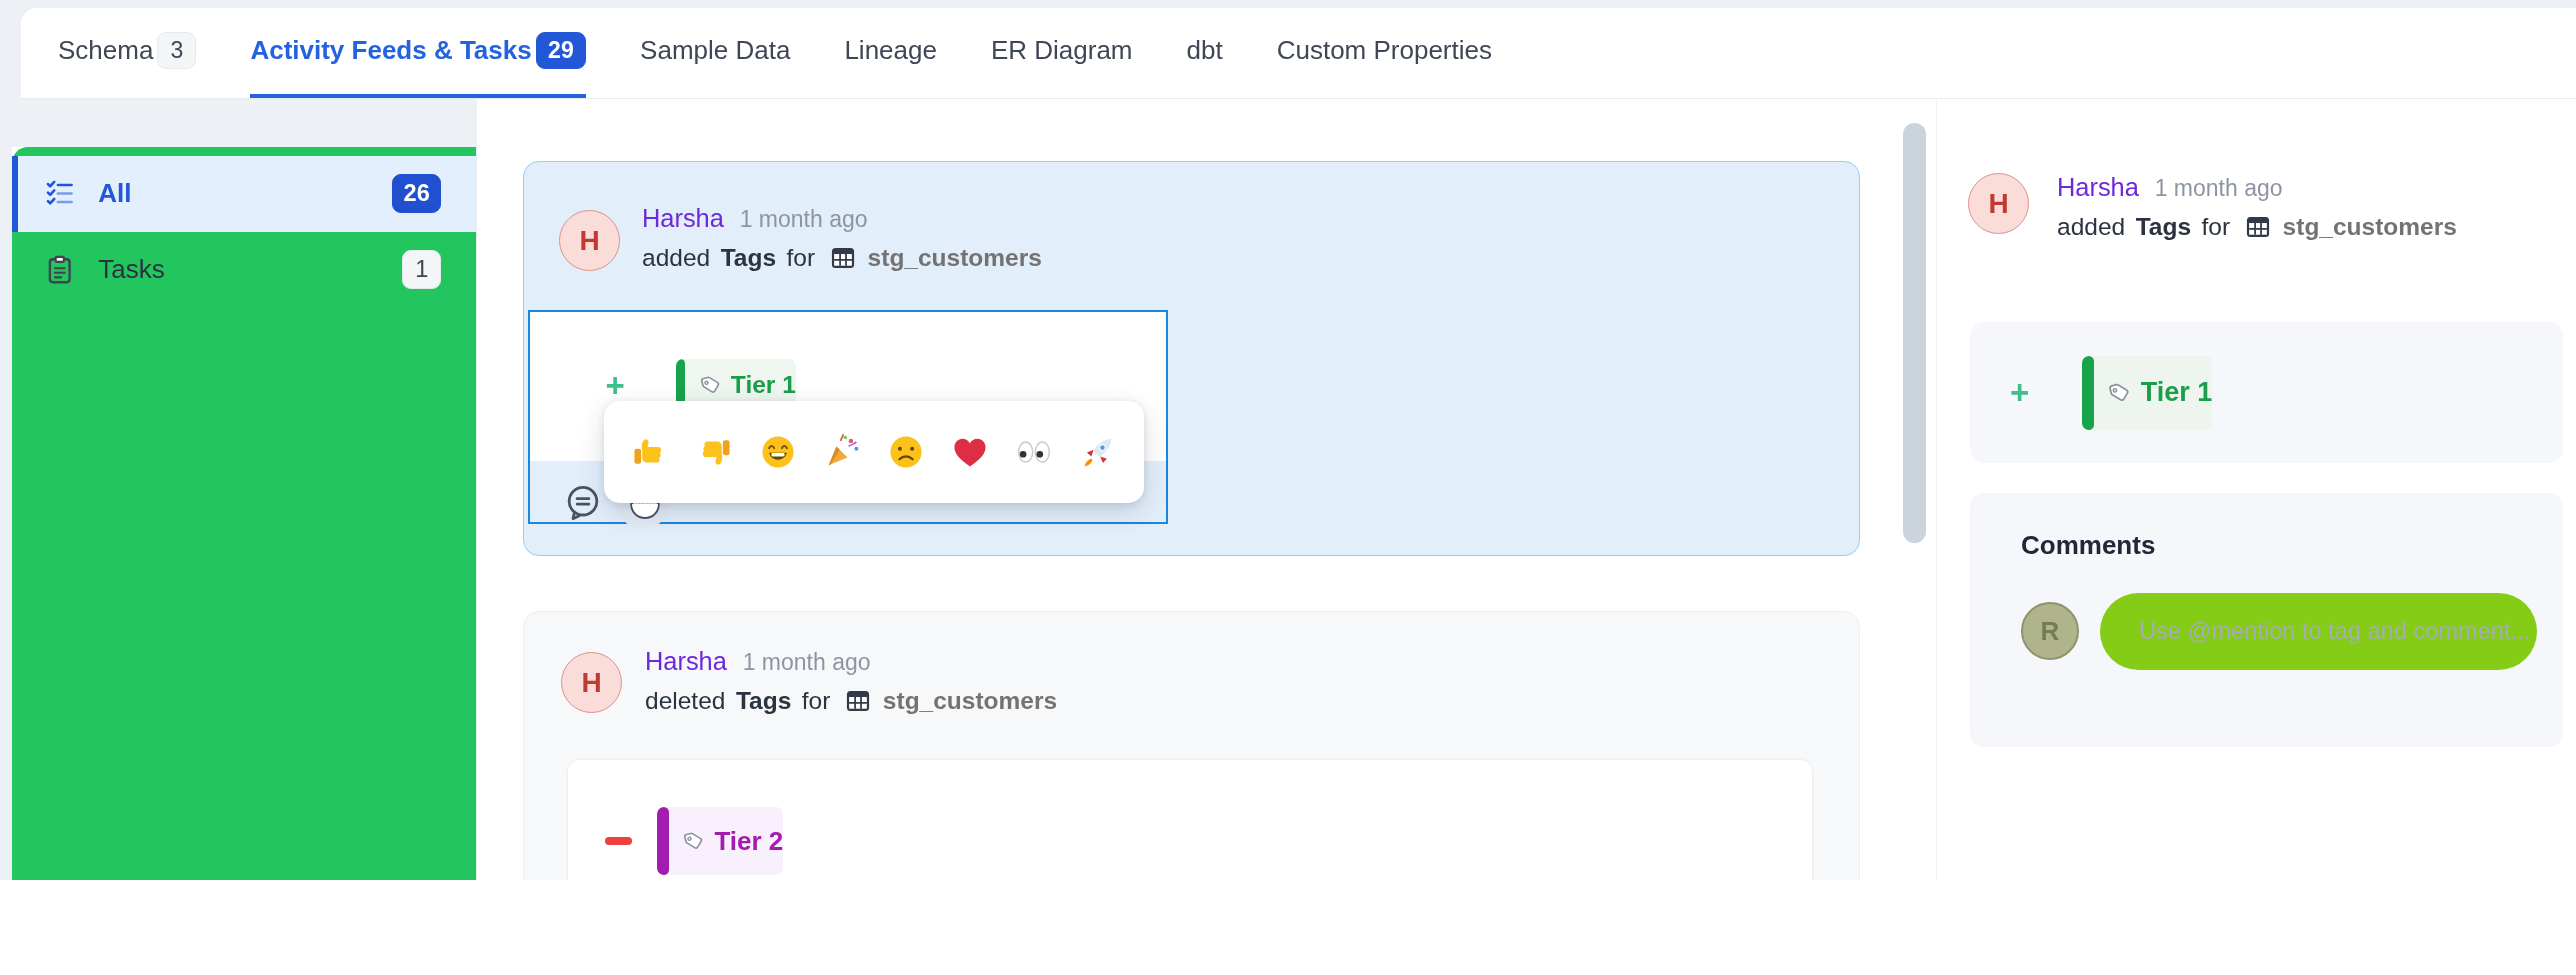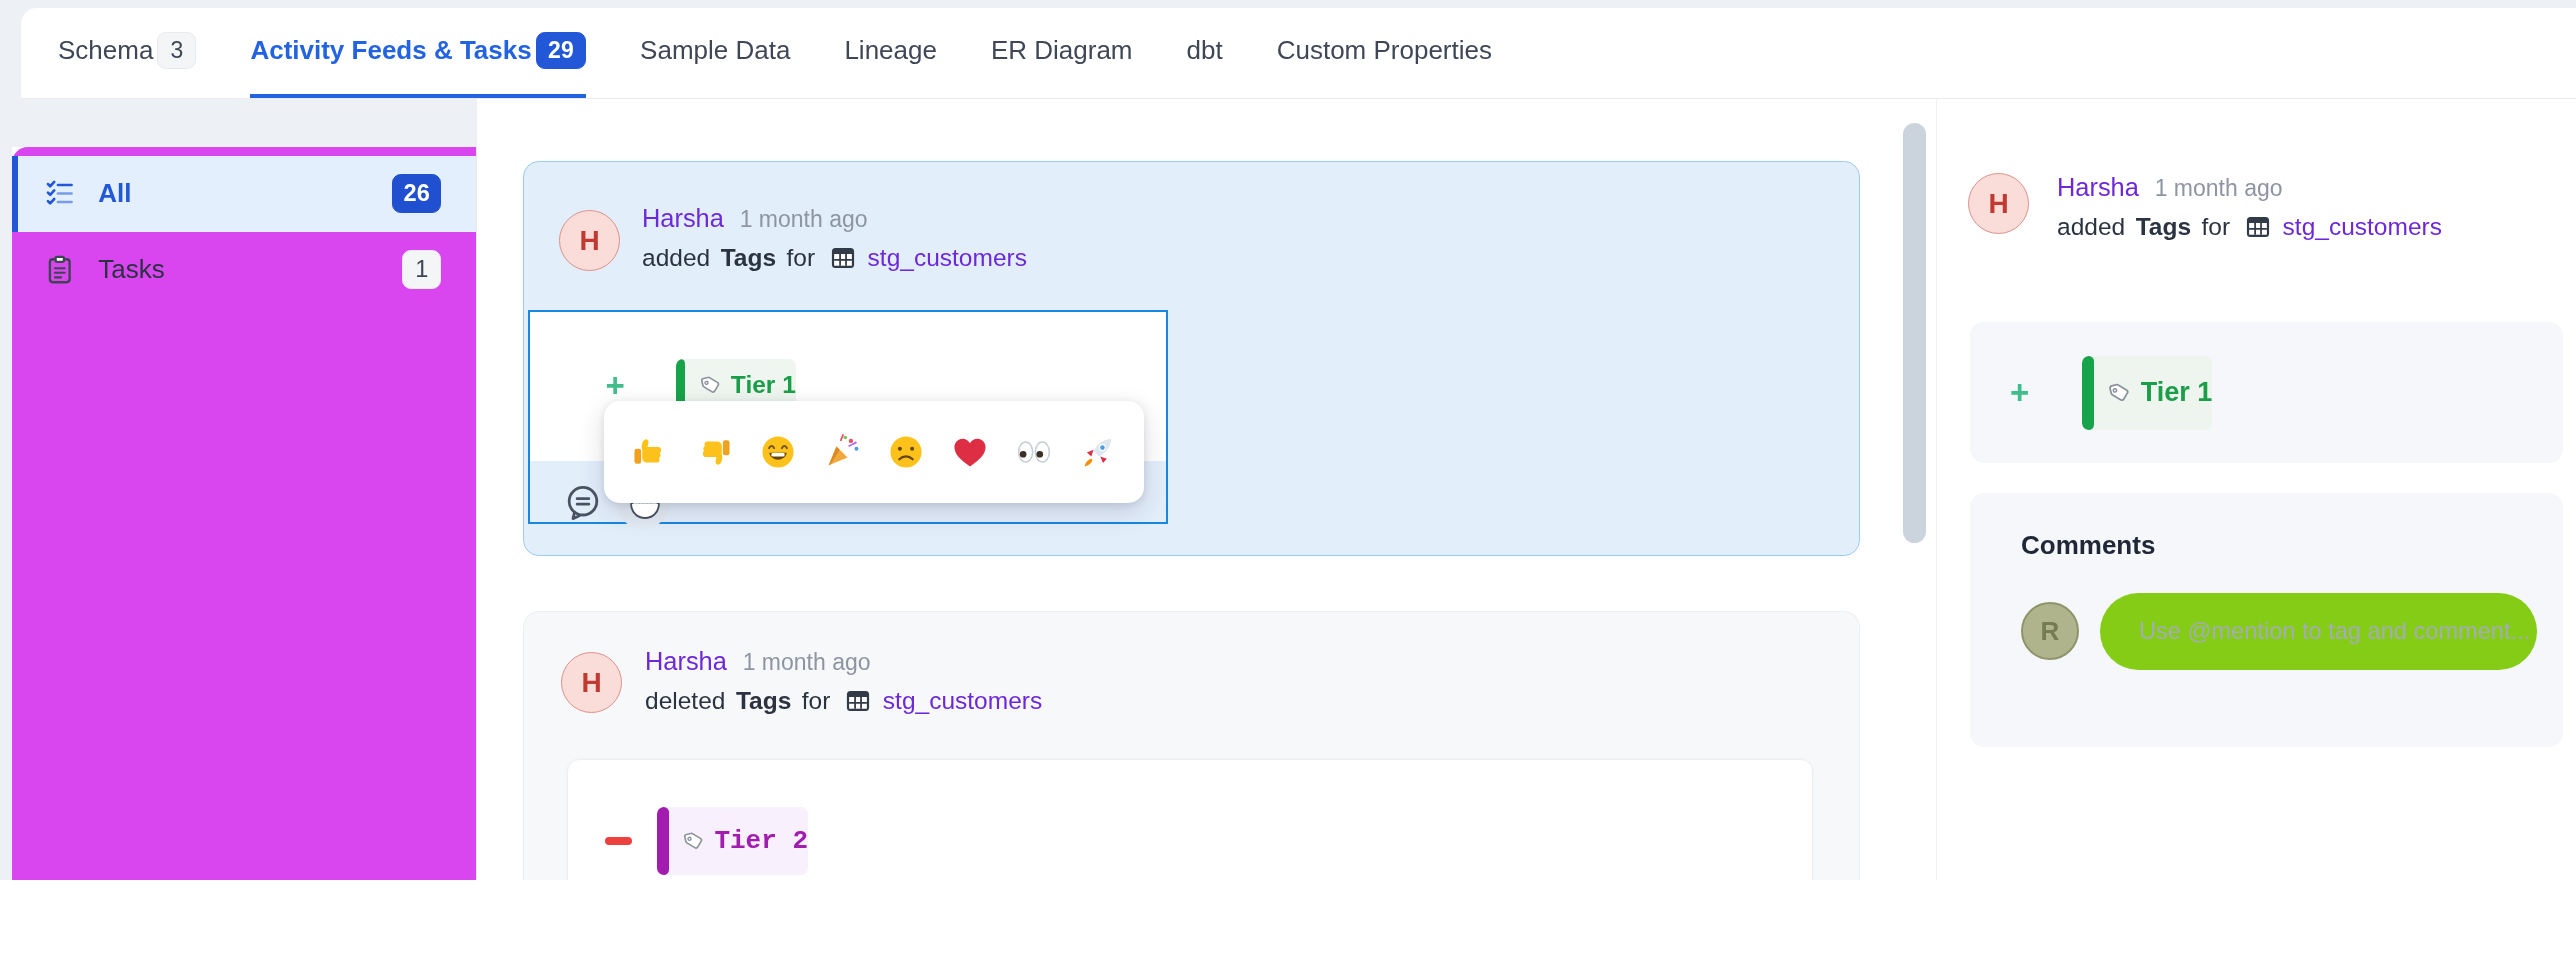--- a/index.html
+++ b/index.html
@@ -20,21 +20,21 @@
                padding:0 11.4px; background:#f3f5f7; border:0.9px solid #e8eaee; border-radius:8.8px;
                font-size:23px; color:#3f4757; font-weight:500; }
   .tab.active .tab-badge { background:#2258d8; border-color:#2258d8; color:#ffffff; font-weight:700; }
 
   
   .viewport { position:absolute; left:0; top:99px; width:2576px; height:781px; background:#ffffff; overflow:hidden; }
   .gray-notch { position:absolute; left:0; top:0; width:477px; height:48px; background:#edf0f4; }
   .left-strip { position:absolute; left:0; top:48px; width:12.3px; height:733px; background:#edf0f4; }
 
   
-  .sidebar { position:absolute; left:12.3px; top:48px; width:465px; height:733px; background:#d946ef;
+  .sidebar { position:absolute; left:12.3px; top:48px; width:465px; height:733px; background:#22c55e;
              border-right:0.9px solid #e9ecef; border-top-left-radius:15.8px; padding-top:8.8px; }
   .side-item { position:relative; height:76px; display:flex; align-items:center; padding:0 35px 0 31.5px;
                font-size:26px; color:#2a3140; cursor:pointer; }
   .side-item .active-bar { display:none; }
   .side-item.active { background:#e3effc; color:#2157d8; font-weight:700; }
   .side-item.active .active-bar { display:block; position:absolute; left:0; top:0; width:6.1px; height:100%; background:#2157d8; }
   .side-icon { width:31.5px; height:31.5px; margin-right:23px; flex:0 0 auto; }
   .side-count { margin-left:auto; display:inline-flex; align-items:center; justify-content:center;
                 height:39px; min-width:39px; padding:0 10.5px; border-radius:8.8px; font-size:23.6px;
                 background:#f4f5f7; border:0.9px solid #e7e9ed; color:#3c4554; font-weight:500; }
@@ -47,35 +47,35 @@
 
   .avatar { position:absolute; width:61px; height:61px; border-radius:50%; background:#fadcd9;
             border:1.8px solid #df9289; color:#c13a31; font-size:28px; font-weight:600;
             display:flex; align-items:center; justify-content:center; }
   .head { position:absolute; }
   .head .line1 { display:flex; align-items:baseline; gap:15.8px; }
   .uname { font-size:25.4px; font-weight:400; color:#6d28d9;text-align:right; }
   .utime { font-size:23px; color:#8d95a2; }
   .head .line2 { display:flex; align-items:center; gap:10.5px; margin-top:10.5px; font-size:24.5px; color:#2b3240; }
   .bold { font-weight:700; }
-  .asset-link { color:#6d28d9; font-weight:400; cursor:pointer; }
+  .asset-link { color:#737373; font-weight:700; cursor:pointer; }
   .table-ic { width:28px; height:28px; flex:0 0 auto; margin-left:3.5px; }
 
   
   .selbox { position:absolute; left:4.4px; top:148px; width:640px; height:214px; border:2.6px solid #1787e2; }
   .white-panel { position:absolute; left:0; top:0; right:0; height:149px; background:#ffffff; }
   .tag-row { position:absolute; left:75px; top:46px; display:flex; align-items:center; height:54px; }
   .plus-sign { font-size:33px; font-weight:600; color:#41bd8b; line-height:1; }
   .tag-chip { display:flex; align-items:center; margin-left:51px; height:53px; border-radius:7px;
               background:#eef6ef; overflow:hidden; }
   .tag-chip .bar { width:9.6px; height:100%; background:#17a34a; border-radius:5.3px; margin-right:12.3px; }
   .tag-chip .tag-ic { width:24.5px; height:24.5px; margin-right:8.8px; }
   .tag-chip .tag-label { font-size:24.5px; font-weight:600; color:#1b9e4a; }
 
-  .tag-chip.purple { background:#f8f0fc; height:68px;font-family:Liberation Mono, monospace; }
+  .tag-chip.purple { background:#f8f0fc; height:68px; }
   .tag-chip.purple .bar { background:#a21caf; width:11.4px; }
   .tag-chip.purple .tag-label { color:#a21caf; font-size:26px; }
 
   .emoji-pop { position:absolute; left:74px; top:89px; width:540px; height:102px; background:#ffffff;
                border-radius:15.8px; box-shadow:0 8.8px 26px rgba(30,40,60,.16), 0 1.8px 7px rgba(30,40,60,.10);
                display:flex; align-items:center; justify-content:space-between; padding:0 26px; z-index:3; }
   .emoji-pop svg { width:40px; height:40px; cursor:pointer; }
   .caret { position:absolute; left:102px; top:192px; width:26px; height:13px; background:#ffffff;
            border-radius:0 0 13px 13px; z-index:3; }
 

